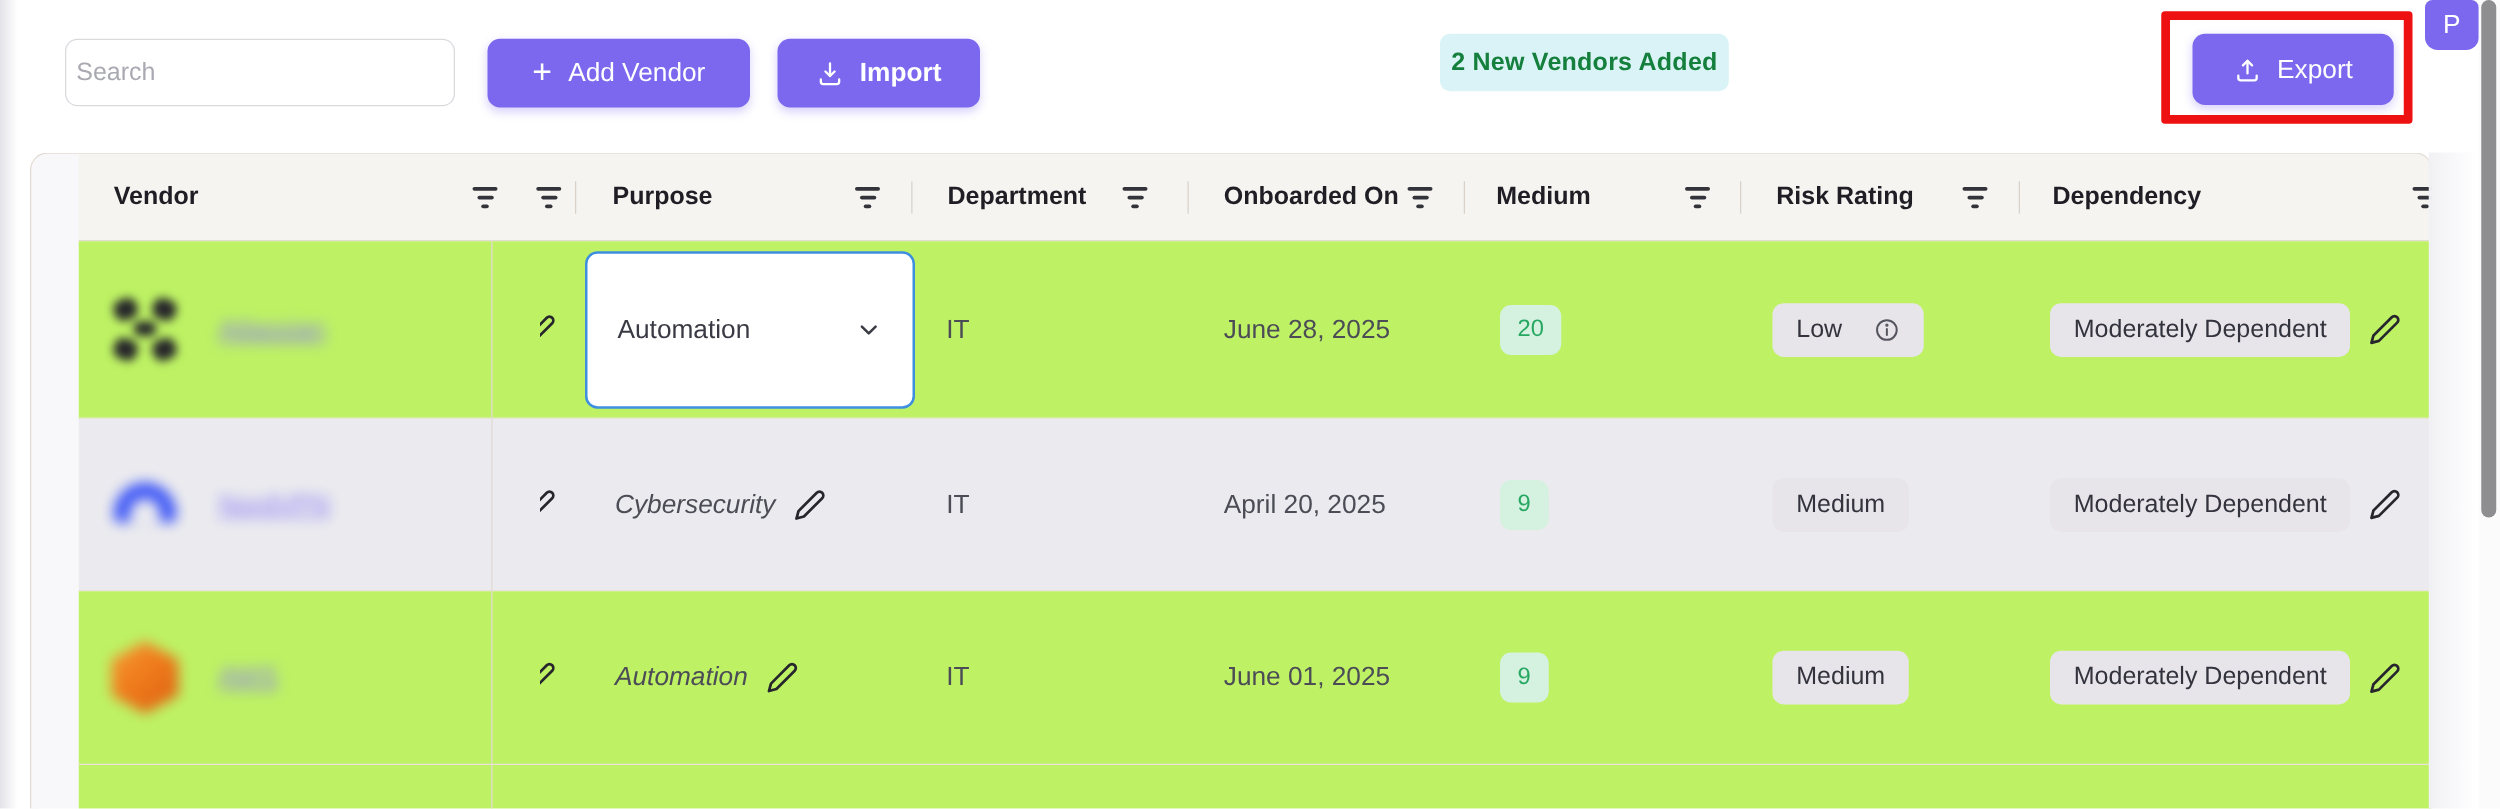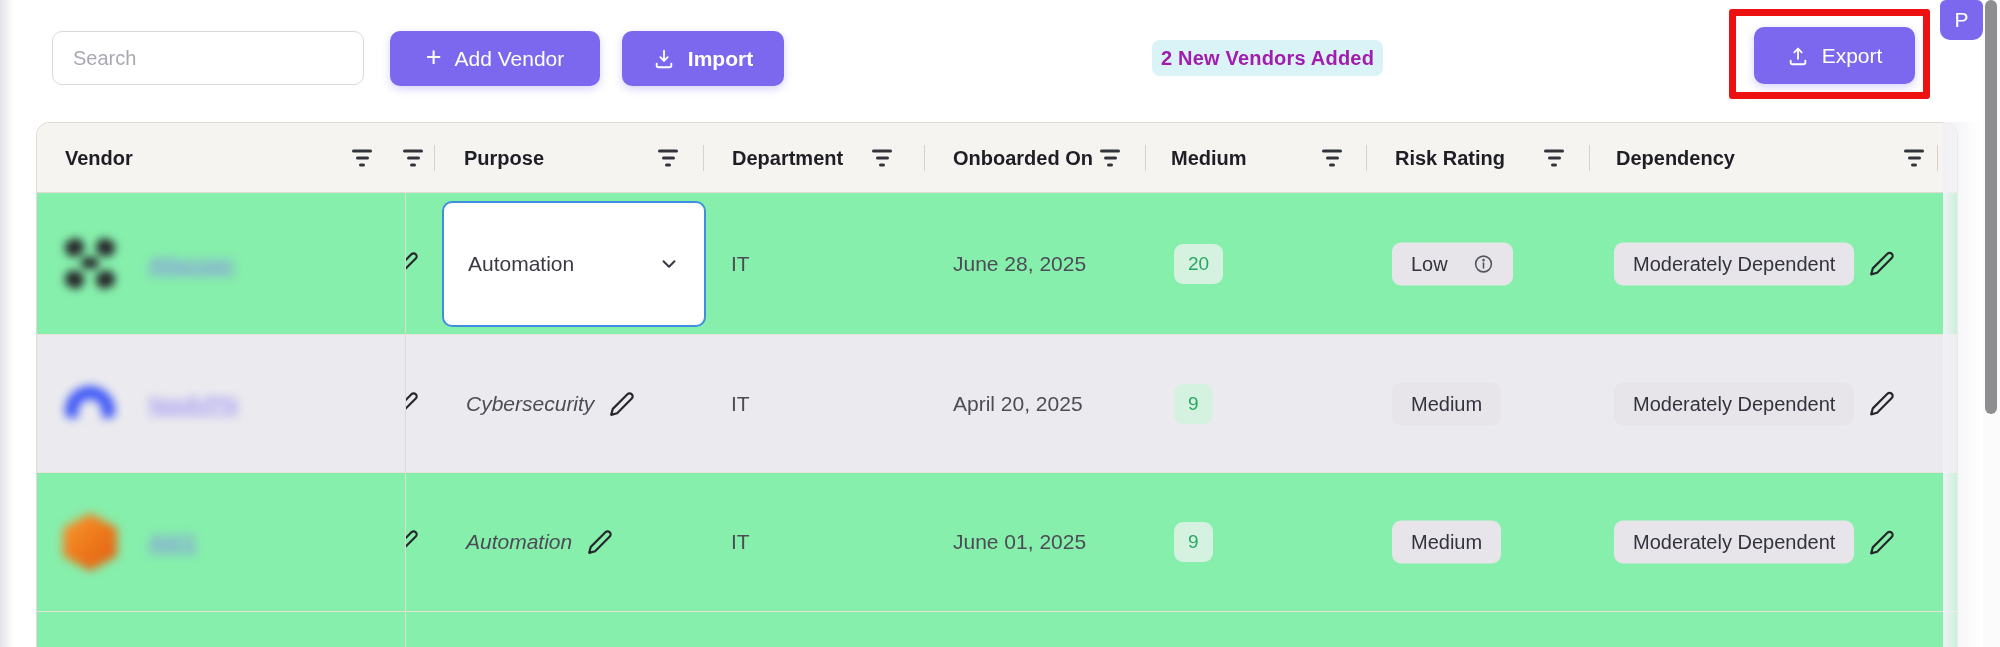--- a/index.html
+++ b/index.html
@@ -12,38 +12,38 @@
 
   
   .left-strip { left:0; top:0; width:14px; height:647px;
     background:linear-gradient(to right,#e3e3e9,rgba(255,255,255,0)); }
 
   
   .search-input {
     left:52px; top:31px; width:312px; height:54px; box-sizing:border-box;
     border:1px solid #d9d9de; border-radius:10px; background:#fff;
     font-family:"Liberation Sans",sans-serif; font-size:20px; color:#8b5cf6;
-    padding:0 20px; outline:none;
+    padding:0 8px; outline:none;
   }
   .search-input::placeholder { color:#a9a9b2; }
 
   .btn-purple {
     display:flex; align-items:center; justify-content:center; gap:13px;
     background:#7b68ee; color:#ffffff; border:none; border-radius:10px;
     font-family:"Liberation Sans",sans-serif; font-size:21px; cursor:pointer;
     box-shadow:0 3px 8px rgba(123,104,238,.30);
   }
   .btn-add    { left:390px; top:31px; width:210px; height:55px; }
   .btn-import { left:622px; top:31px; width:162px; height:55px;font-weight:bold; }
   .btn-export { left:1754px; top:27px; width:161px; height:57px; }
   .plus-glyph { font-size:27px; font-weight:400; line-height:1; margin-top:-2px; }
 
   .new-vendors-badge {
-    left:1152px; top:40px; width:231px; height:36px;
-    background:#d9f3f6; color:#a21caf; border-radius:8px;
+    left:1152px; top:27px; width:231px; height:46px;
+    background:#d9f3f6; color:#15803d; border-radius:8px;
     display:flex; align-items:center; justify-content:center;
     font-size:20px; font-weight:600; letter-spacing:.2px;
   }
 
   .export-highlight {
     left:1729px; top:9px; width:187px; height:76px;
     border:7px solid #ee1111; border-radius:3px; z-index:30; pointer-events:none;
   }
 
   .avatar-badge {
@@ -55,40 +55,40 @@
   
   .scroll-track { left:1983px; top:0; width:17px; height:647px; background:#fbfbfc; }
   .scroll-thumb { left:1985px; top:0; width:12px; height:414px;
     background:#8e8e90; border-radius:7px; cursor:grab; }
 
   .right-fade { left:1943px; top:122px; width:38px; height:525px;
     background:linear-gradient(to right,#f1f1f5,rgba(255,255,255,0)); }
 
   
   .vendor-table {
-    left:36px; top:122px; width:1922px; height:525px; box-sizing:border-box;
+    left:24px; top:122px; width:1922px; height:525px; box-sizing:border-box;
     background:#f8f8fa; border:1px solid #e3dbd3; border-bottom:none;
-    border-radius:14px 14px 0 0; overflow:hidden;
+    border-radius:14px 14px 0 0; overflow:hidden;padding-left:38px;
   }
   .thead { position:relative; height:70px; background:#f6f4f1;
     border-bottom:1px solid #e3dbd3; box-sizing:border-box; }
   .th-label { position:absolute; top:50%; transform:translateY(-50%);
     font-size:20px; font-weight:700; color:#1e1e24; white-space:nowrap; }
   .th-div { position:absolute; top:22px; width:1px; height:26px; background:#d8d1c9; }
 
   .filter-icon { position:absolute; top:50%; transform:translateY(-50%);
     width:20px; display:flex; flex-direction:column; align-items:center; gap:4px;
     cursor:pointer; }
   .filter-icon i { display:block; height:3px; background:#33333a; border-radius:2px; }
   .filter-icon .f1 { width:20px; } .filter-icon .f2 { width:13px; } .filter-icon .f3 { width:6px; }
 
   .tbody { position:relative; }
   .row { position:relative; width:100%; box-sizing:border-box;
     border-bottom:1px solid #eae2da; }
-  .row-light { background:#86efac; } .row-dark { background:#ebebef; }
+  .row-light { background:#bef264; } .row-dark { background:#ebebef; }
   .r1 { height:142px; } .r2 { height:138px; } .r3 { height:139px; } .r4 { height:36px; border-bottom:none; }
 
   .col-line { position:absolute; left:368px; top:70px; bottom:0; width:1px;
     background:#e2dad4; z-index:4; }
 
   
   .logo { position:absolute; left:26px; top:50%; transform:translateY(-50%);
     width:54px; height:58px; }
   .logo-atlassian { filter:blur(4px); }
   .logo-atlassian i { position:absolute; background:#26262a; border-radius:40%; }

